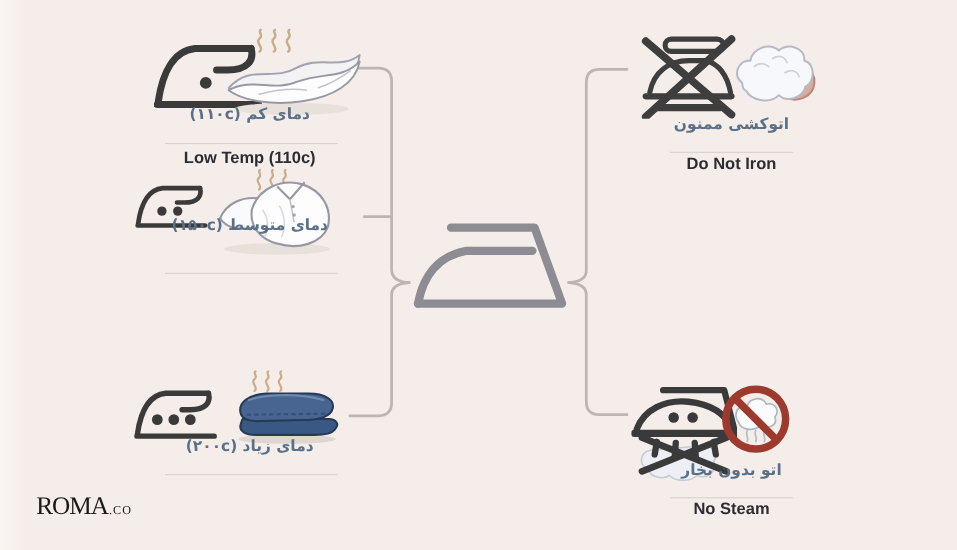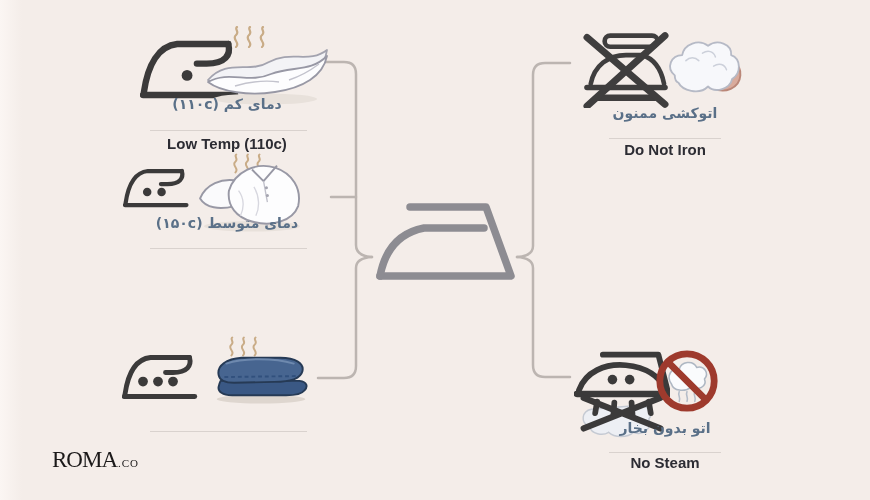--- a/index.html
+++ b/index.html
@@ -16,21 +16,21 @@
     color:#5a7088;letter-spacing:0;
   }
   .en-label{
     position:absolute;left:0;width:100%;text-align:center;
     font-family:"Liberation Sans",sans-serif;font-weight:700;font-size:15px;
     color:#2c2c33;
   }
   .divider{position:absolute;height:1px;background:#d9d2ce;}
   .logo{
     position:absolute;left:33px;top:447px;color:#1b1919;
-    font-family:"Liberation Serif",serif;font-size:23px;letter-spacing:-1px;margin-left:19px;
+    font-family:"Liberation Serif",serif;font-size:23px;letter-spacing:-1px;
   }
   .logo .co{font-size:11px;letter-spacing:1px;margin-left:1px;}
   svg{display:block;}
 </style>
 </head>
 <body>
 
 <div class="canvas">
 
   <svg class="abs" style="left:0;top:0" width="870" height="500" viewBox="0 0 870 500">
@@ -97,21 +97,21 @@
     <svg class="abs" style="left:75px;top:6px" width="118" height="75" viewBox="0 0 120 78">
       <ellipse cx="60" cy="71" rx="50" ry="5.5" fill="#e8e1db"></ellipse>
       <path d="M6 42 C12 28 28 20 46 24 L42 50 C26 54 12 52 6 42 Z" fill="#fafafc" stroke="#9898a5" stroke-width="2" stroke-linejoin="round"></path>
       <path d="M36 34 C42 14 64 4 84 10 C102 16 112 32 108 50 C102 66 80 72 60 66 C44 62 34 50 36 34 Z" fill="#fdfdfe" stroke="#9898a5" stroke-width="2" stroke-linejoin="round"></path>
       <path d="M60 12 L72 24 L86 8" fill="none" stroke="#9898a5" stroke-width="2" stroke-linejoin="round"></path>
       <path d="M72 24 L76 46" fill="none" stroke="#c0c0ca" stroke-width="1.4"></path>
       <circle cx="75" cy="31" r="1.6" fill="#a5a5b0"></circle>
         <circle cx="76" cy="39" r="1.6" fill="#a5a5b0"></circle>
       <path d="M46 34 C52 42 52 52 48 60 M62 30 C68 40 68 52 64 60" stroke="#d7d7df" stroke-width="1.4" fill="none"></path>
     </svg>
-    <div class="fa-label" style="top:63px">دمای متوسط (۱۵۰c)</div>
+    <div class="fa-label" style="top:45px">دمای متوسط (۱۵۰c)</div>
     <div class="divider" style="left:32px;top:96px;width:157px"></div>
   </div>
 
   <div class="group" style="left:118px;top:334px;width:218px;height:140px">
     <svg class="abs" style="left:108px;top:2px" width="34" height="21" viewBox="0 0 38 22">
       <g fill="none" stroke="#c2a176" stroke-width="2.2" stroke-linecap="round" opacity="0.85">
         <path d="M6 21 C11 17 1 13 6 9 C10 6 4 3 7 1"></path>
         <path d="M19 21 C24 17 14 13 19 9 C23 6 17 3 20 1"></path>
         <path d="M32 21 C37 17 27 13 32 9 C36 6 30 3 33 1"></path>
       </g>
@@ -126,20 +126,21 @@
       <circle cx="48" cy="38" r="6.5" fill="#3b3a3a"></circle>
       <circle cx="68" cy="38" r="6.5" fill="#3b3a3a"></circle>
     </svg>
     <svg class="abs" style="left:92px;top:18px" width="102" height="52" viewBox="0 0 104 54">
       <ellipse cx="52" cy="49" rx="46" ry="4.5" fill="#ded6cf"></ellipse>
       <path d="M10 30 L92 30 C100 31 101 36 97 40 C94 44 86 45 78 45 L22 45 C12 45 7 41 8 36 C9 32 10 30 10 30 Z" fill="#3a5884" stroke="#263a55" stroke-width="2" stroke-linejoin="round"></path>
       <path d="M8 24 C6 14 16 7 32 6 L72 6 C88 6 97 12 95 20 C93 28 82 31 66 31 L24 32 C14 32 9 29 8 24 Z" fill="#476590" stroke="#263a55" stroke-width="2" stroke-linejoin="round"></path>
       <path d="M16 12 C34 6 66 6 86 12" stroke="#6e89ae" stroke-width="2" fill="none" stroke-linecap="round"></path>
       <path d="M14 26 L88 25" stroke="#31507d" stroke-width="2" stroke-dasharray="4 3" fill="none"></path>
     </svg>
+    <div class="fa-label" style="top:64px">دمای زیاد (۲۰۰c)</div>
     <div class="divider" style="left:32px;top:97px;width:157px"></div>
   </div>
 
   <div class="group" style="left:565px;top:26px;width:200px;height:140px">
     <svg class="abs" style="left:18px;top:4px" width="86" height="78" viewBox="0 0 92 84">
       <g fill="none" stroke="#3f3e3e" stroke-linecap="round" stroke-linejoin="round">
         <rect x="23" y="6" width="57" height="12" rx="6" stroke-width="5"></rect>
         <path d="M8 58 C12 38 27 27 46 27 L63 27 C77 31 84 43 87 58" stroke-width="5"></path>
         <path d="M4 62 L88 62" stroke-width="6"></path>
         <path d="M15 73 L77 73" stroke-width="7"></path>

